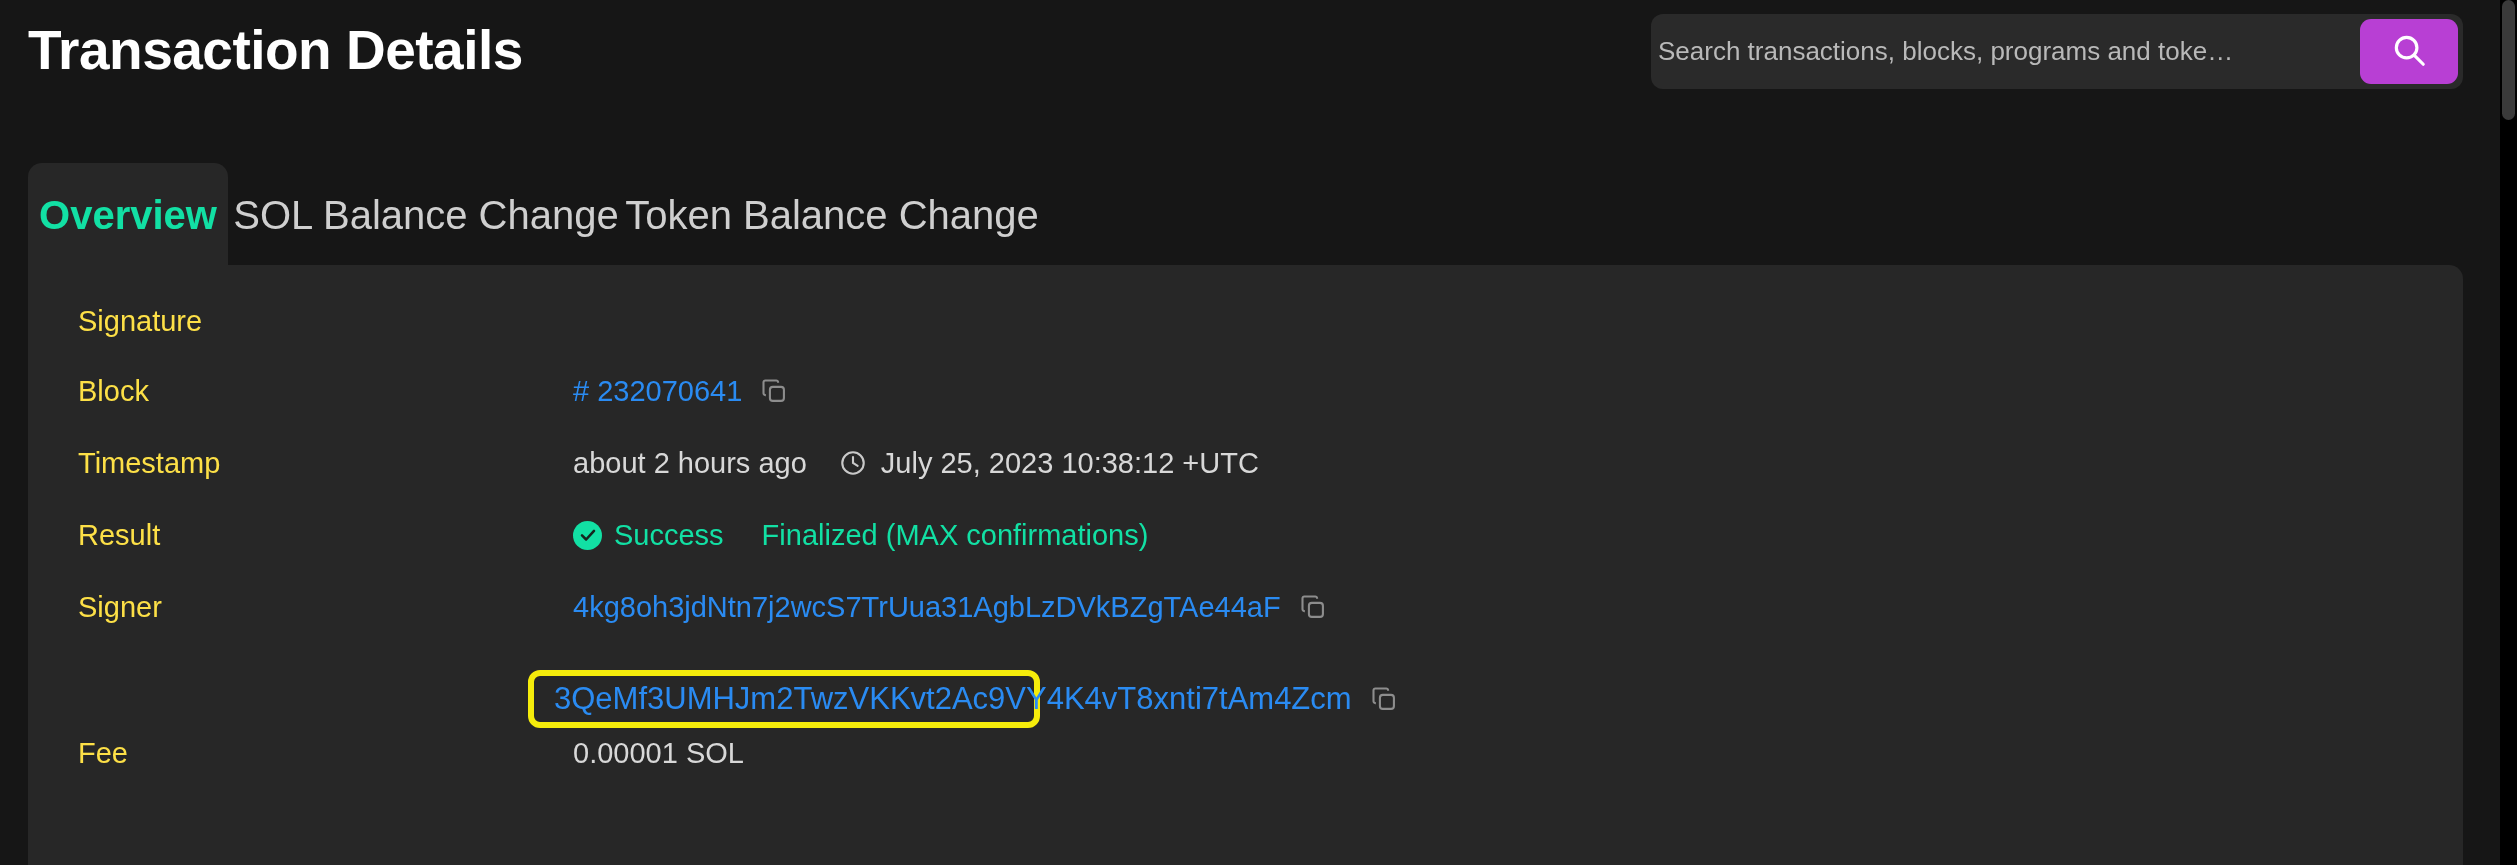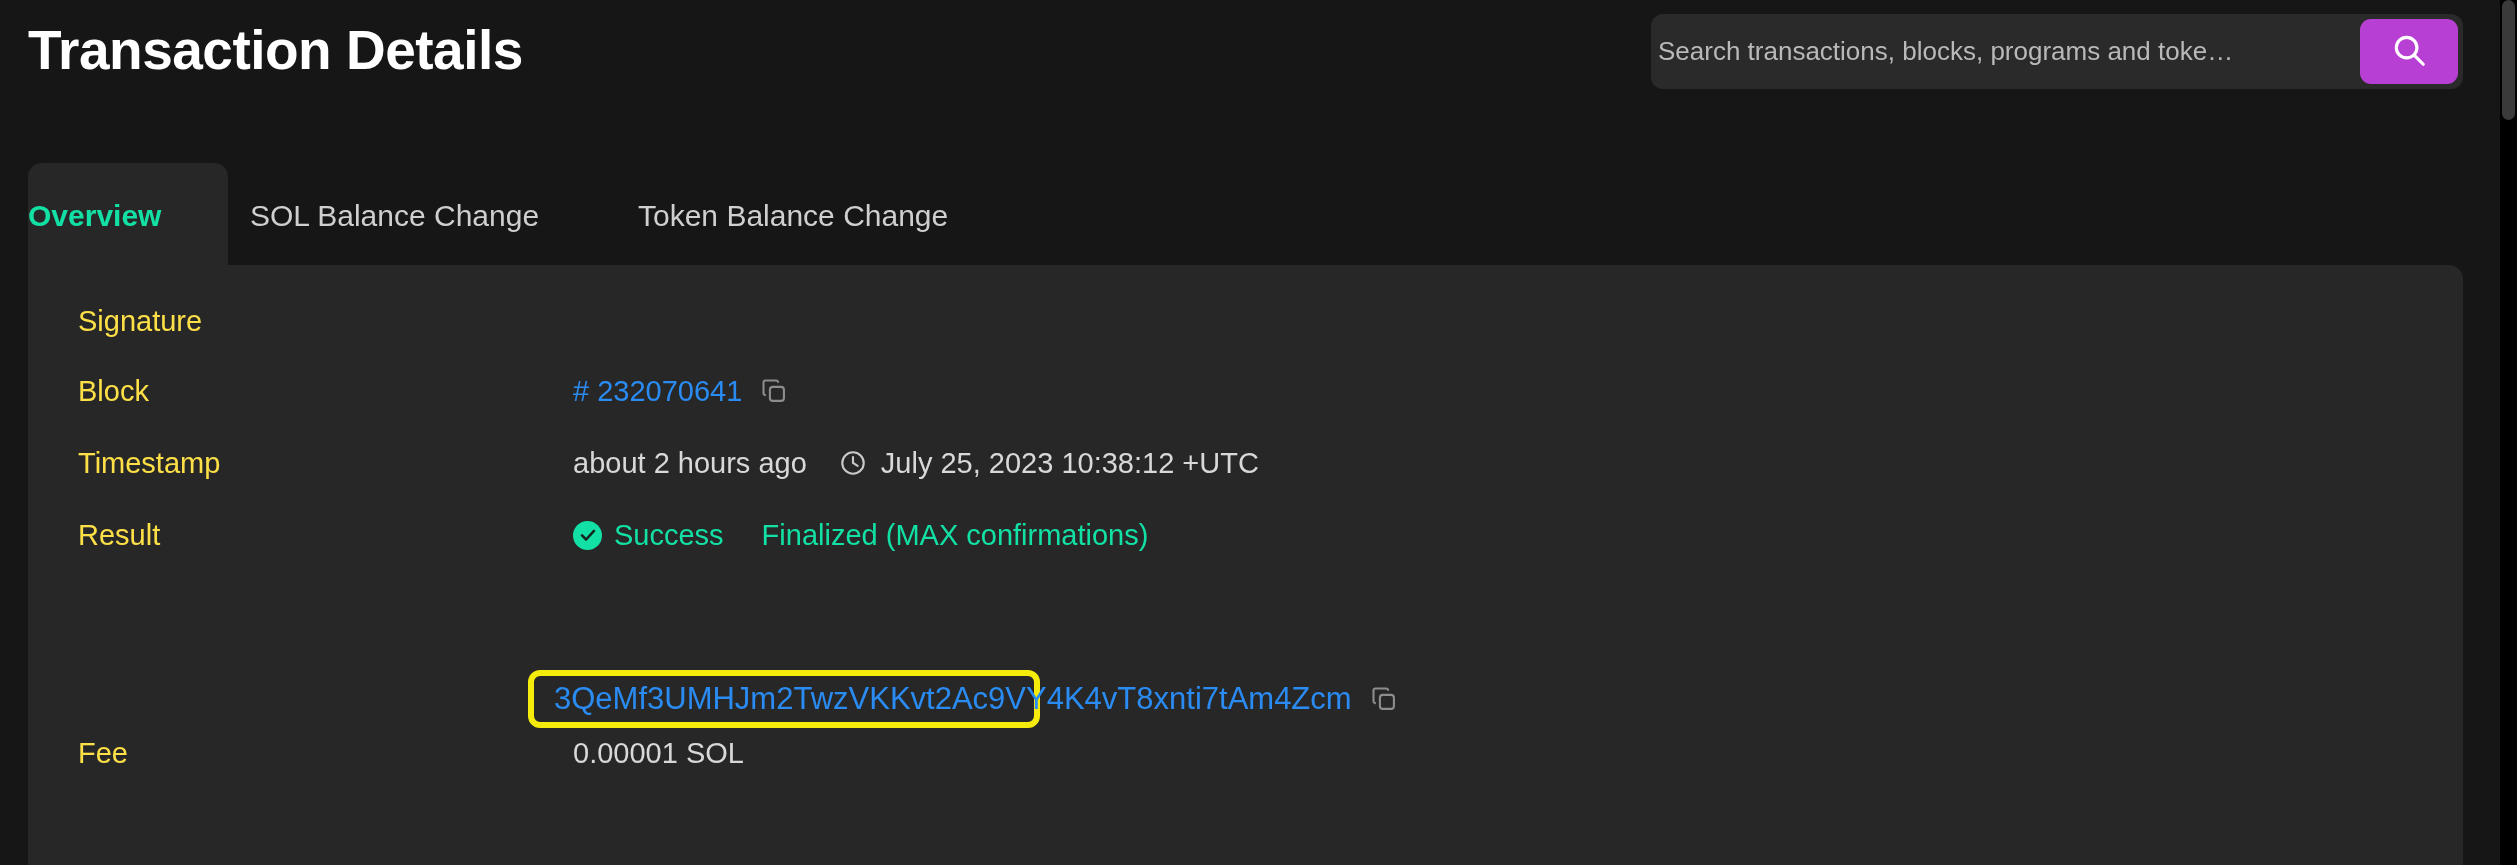--- a/index.html
+++ b/index.html
@@ -99,21 +99,22 @@
     top: 163px;
     width: 2463px;
     height: 105px;
   }
   .tab {
     position: absolute;
     top: 0;
     height: 105px;
     display: flex;
     align-items: center;
-    font-size: 30px;
+    justify-content: center;
+    font-size: 40px;
     cursor: pointer;
     white-space: nowrap;
   }
   .tab.active {
     background: #272727;
     border-radius: 14px 14px 0 0;
     color: #12e0a4;
     font-weight: bold;
   }
   .tab.inactive { color: #cfcfcf; }
@@ -269,20 +270,32 @@
           <svg width="18" height="18" viewBox="0 0 24 24" fill="none" stroke="#15261f" stroke-width="3.4" stroke-linecap="round" stroke-linejoin="round">
             <polyline points="4,12.5 9.5,18 20,6.5"></polyline>
           </svg>
         </span>
         <span class="teal">Success</span>
         <span class="divider-dot"></span>
         <span class="teal">Finalized (MAX confirmations)</span>
       </div>
     </div>
 
+    <div class="row" style="top:306px;">
+      <div class="row-label">Signer</div>
+      <div class="row-value">
+        <span class="link-blue">4kg8oh3jdNtn7j2wcS7TrUua31AgbLzDVkBZgTAe44aF</span>
+        <span class="copy-icon">
+          <svg width="28" height="28" viewBox="0 0 24 24" fill="none" stroke="#8d8d8d" stroke-width="1.8">
+            <rect x="8.5" y="8.5" width="12" height="12" rx="2.5"></rect>
+            <path d="M5 15.5H4.5A1.5 1.5 0 0 1 3 14V4.5A1.5 1.5 0 0 1 4.5 3H14a1.5 1.5 0 0 1 1.5 1.5V5"></path>
+          </svg>
+        </span>
+      </div>
+    </div>
 
     <div class="row" style="top:452px;">
       <div class="row-label">Fee</div>
       <div class="row-value">
         <span>0.00001 SOL</span>
       </div>
     </div>
 
   </div>
 

